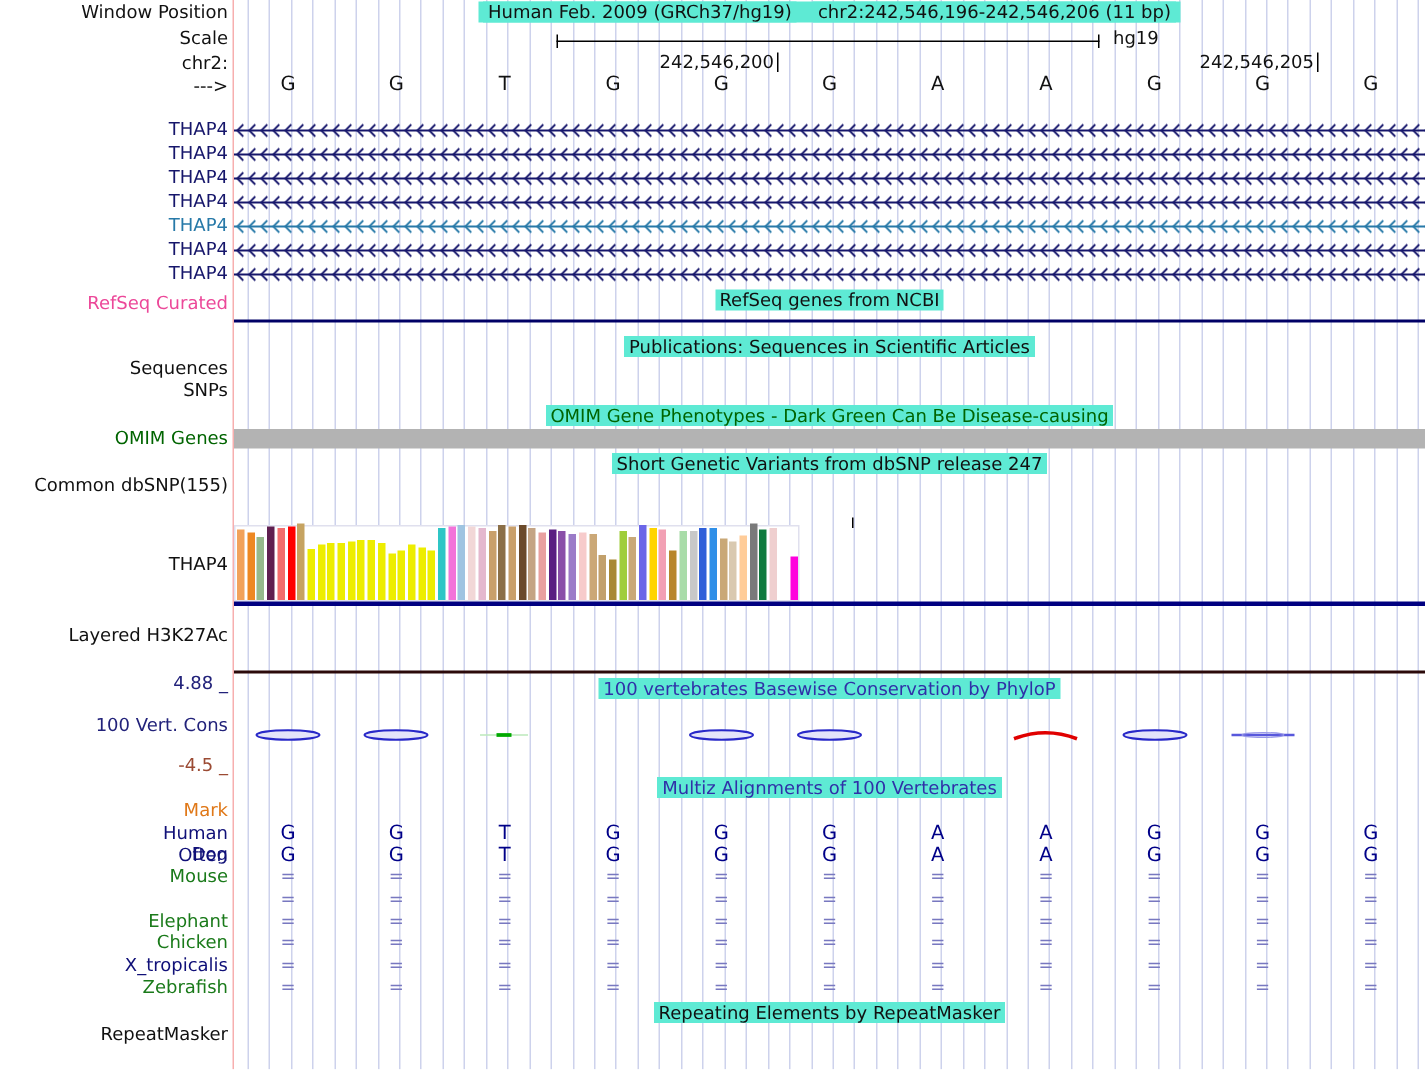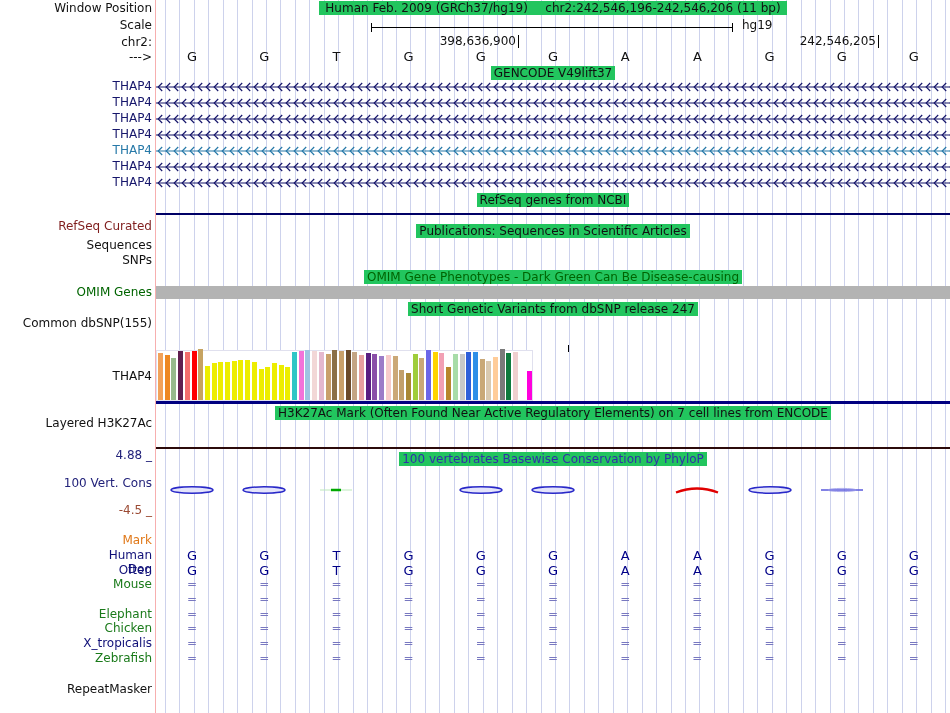--- a/index.html
+++ b/index.html
@@ -2,21 +2,21 @@
 <html><head>
 <meta charset="utf-8">
 <style>
   html,body{margin:0;padding:0;background:#fff;}
   #browser{position:relative;width:950px;height:713px;background:#fff;overflow:hidden;
     font-family:"DejaVu Sans","Liberation Sans",sans-serif;font-size:12px;color:#111;}
   .vgrid{position:absolute;top:0;bottom:0;width:1px;background:#CDD2EC;z-index:0;}
   .pinkline{position:absolute;top:0;bottom:0;left:155px;width:1px;background:#F7AFAF;z-index:1;}
   .lbl{position:absolute;left:0;width:152px;text-align:right;line-height:13px;white-space:nowrap;z-index:3;}
   .ctitle{position:absolute;left:156px;width:794px;text-align:center;line-height:13px;z-index:3;}
-  .ctitle span{background:#22c55e;padding:0 3px;text-align:right;}
+  .ctitle span{background:#5eead4;padding:0 3px;text-align:right;}
   .hline{position:absolute;z-index:2;}
   .generow{position:absolute;left:156px;width:794px;height:12px;z-index:2;}
   .base{position:absolute;transform:translateX(-50%);line-height:13px;font-size:13px;z-index:3;white-space:pre;}
   .eq{font-size:12px;}
   #gtexbox{position:absolute;left:156px;top:350px;width:377px;height:51px;background:#fff;
     border:1px solid #E0E0EE;box-sizing:border-box;z-index:2;}
   .gtexbar{position:absolute;bottom:0;width:5px;z-index:2;}
   .consmark{position:absolute;z-index:3;}
   .ruler{position:absolute;z-index:3;background:#000;}
   .cotick{position:absolute;width:1px;height:13px;background:#000;z-index:3;}
@@ -87,41 +87,40 @@
   <div class="lbl" style="top:2px">Window Position</div>
   <div class="ctitle" style="top:2px"><span><span>Human Feb. 2009 (GRCh37/hg19)</span>&nbsp;&nbsp;&nbsp;<span>chr2:242,546,196-242,546,206 (11 bp)</span></span></div>
 
   <div class="lbl" style="top:19px">Scale</div>
   <div class="ruler" style="left:371px;top:27px;width:362px;height:1px"></div>
   <div class="ruler" style="left:371px;top:23px;width:1px;height:9px"></div>
   <div class="ruler" style="left:732px;top:23px;width:1px;height:9px"></div>
   <div style="position:absolute;left:742px;top:19px;line-height:13px;z-index:3">hg19</div>
 
   <div class="lbl" style="top:36px">chr2:</div>
-  <div style="position:absolute;left:300px;top:35px;width:216px;text-align:right;line-height:13px;z-index:3">398,636,900</div>
+  <div style="position:absolute;left:300px;top:35px;width:216px;text-align:right;line-height:13px;z-index:3">242,546,200</div>
   <div class="cotick" style="left:518px;top:35px"></div>
   <div style="position:absolute;left:660px;top:35px;width:216px;text-align:right;line-height:13px;z-index:3">242,546,205</div>
   <div class="cotick" style="left:878px;top:35px"></div>
 
   <div class="lbl" style="top:51px">---&gt;</div>
   <div id="seqrow">
       <span class="base" style="left: 192.1px; top: 50px; color: rgb(17, 17, 17);">G</span>
       <span class="base" style="left: 264.28px; top: 50px; color: rgb(17, 17, 17);">G</span>
       <span class="base" style="left: 336.46px; top: 50px; color: rgb(17, 17, 17);">T</span>
       <span class="base" style="left: 408.64px; top: 50px; color: rgb(17, 17, 17);">G</span>
       <span class="base" style="left: 480.82px; top: 50px; color: rgb(17, 17, 17);">G</span>
       <span class="base" style="left: 553px; top: 50px; color: rgb(17, 17, 17);">G</span>
       <span class="base" style="left: 625.18px; top: 50px; color: rgb(17, 17, 17);">A</span>
       <span class="base" style="left: 697.36px; top: 50px; color: rgb(17, 17, 17);">A</span>
       <span class="base" style="left: 769.54px; top: 50px; color: rgb(17, 17, 17);">G</span>
       <span class="base" style="left: 841.72px; top: 50px; color: rgb(17, 17, 17);">G</span>
       <span class="base" style="left: 913.9px; top: 50px; color: rgb(17, 17, 17);">G</span>
     </div>
 
-  <div class="ctitle" style="top:67px"><span>GENCODE V49lift37</span></div>
   <div id="gencode-rows">
       <div class="lbl" style="top: 80px; color: rgb(22, 22, 107);">THAP4</div>
       <div class="generow" style="top: 81px;"><svg width="794" height="12">
           <defs>
             <pattern id="arr0" width="8" height="12" patternUnits="userSpaceOnUse">
               <path d="M6.2,2 L2.2,6 L6.2,10" stroke="#16166B" stroke-width="1.2" fill="none"></path>
             </pattern>
           </defs>
           <rect width="794" height="12" fill="url(#arr0)"></rect>
           <line x1="0" y1="6" x2="794" y2="6" stroke="#16166B" stroke-width="1.2"></line>
@@ -182,21 +181,21 @@
             <pattern id="arr6" width="8" height="12" patternUnits="userSpaceOnUse">
               <path d="M6.2,2 L2.2,6 L6.2,10" stroke="#16166B" stroke-width="1.2" fill="none"></path>
             </pattern>
           </defs>
           <rect width="794" height="12" fill="url(#arr6)"></rect>
           <line x1="0" y1="6" x2="794" y2="6" stroke="#16166B" stroke-width="1.2"></line>
         </svg></div>
     </div>
 
   <div class="ctitle" style="top:194px"><span>RefSeq genes from NCBI</span></div>
-  <div class="lbl" style="top:220px;color:#7f1d1d">RefSeq Curated</div>
+  <div class="lbl" style="top:196px;color:#ec4899">RefSeq Curated</div>
   <div class="hline" style="left:156px;top:213px;width:794px;height:2px;background:#000066"></div>
 
   <div class="ctitle" style="top:225px"><span>Publications: Sequences in Scientific Articles</span></div>
   <div class="lbl" style="top:239px">Sequences</div>
   <div class="lbl" style="top:254px">SNPs</div>
 
   <div class="ctitle" style="top:271px;color:#006400"><span>OMIM Gene Phenotypes - Dark Green Can Be Disease-causing</span></div>
   <div class="lbl" style="top:286px;color:#006400">OMIM Genes</div>
   <div class="hline" style="left:156px;top:286px;width:794px;height:13px;background:#B3B3B3"></div>
 
@@ -257,21 +256,20 @@
       <div class="gtexbar" style="left: 329.3px; height: 39px; background: rgb(217, 201, 176);"></div>
       <div class="gtexbar" style="left: 336px; height: 43px; background: rgb(255, 204, 153);"></div>
       <div class="gtexbar" style="left: 342.7px; height: 51px; background: rgb(122, 122, 122);"></div>
       <div class="gtexbar" style="left: 349.4px; height: 47px; background: rgb(15, 122, 61);"></div>
       <div class="gtexbar" style="left: 356.1px; height: 48px; background: rgb(239, 207, 207);"></div>
       <div class="gtexbar" style="left: 369.5px; height: 29px; background: rgb(255, 0, 221);"></div>
     </div>
   <div class="hline" style="left:568px;top:345px;width:1px;height:7px;background:#000"></div>
   <div class="hline" style="left:156px;top:401px;width:794px;height:3px;background:#000080"></div>
 
-  <div class="ctitle" style="top:407px"><span>H3K27Ac Mark (Often Found Near Active Regulatory Elements) on 7 cell lines from ENCODE</span></div>
   <div class="lbl" style="top:417px">Layered H3K27Ac</div>
   <div class="hline" style="left:156px;top:447px;width:794px;height:2px;background:#2B0A0A"></div>
 
   <div class="lbl" style="top:449px;color:#22227A">4.88 _</div>
   <div class="ctitle" style="top:453px;color:#3030A8"><span>100 vertebrates Basewise Conservation by PhyloP</span></div>
   <div class="lbl" style="top:477px;color:#22227A">100 Vert. Cons</div>
   <div class="lbl" style="top:504px;color:#9B4A33">-4.5 _</div>
   <div id="consmarks">
       <div class="consmark" style="left: 168.1px; top: 484px;"><svg width="48" height="12">
           <ellipse cx="24" cy="6" rx="21" ry="3.2" fill="#E4E4FA" stroke="#2828C8" stroke-width="1.4"></ellipse>
@@ -294,20 +292,21 @@
         </svg></div>
       <div class="consmark" style="left: 745.54px; top: 484px;"><svg width="48" height="12">
           <ellipse cx="24" cy="6" rx="21" ry="3.2" fill="#E4E4FA" stroke="#2828C8" stroke-width="1.4"></ellipse>
         </svg></div>
       <div class="consmark" style="left: 817.72px; top: 484px;"><svg width="48" height="12">
           <path d="M3,6 L45,6" stroke="#5858DC" stroke-width="1.6"></path>
           <ellipse cx="24" cy="6" rx="14" ry="1.6" fill="none" stroke="#9898E8" stroke-width="0.8"></ellipse>
         </svg></div>
     </div>
 
+  <div class="ctitle" style="top:519px;color:#3030A8"><span>Multiz Alignments of 100 Vertebrates</span></div>
   <div id="multiz">
       <div class="lbl" style="top: 534px; color: rgb(224, 120, 24);">Mark</div>
       <div class="lbl" style="top: 549px; color: rgb(16, 16, 120);">Human</div>
       <span class="base" style="left: 192.1px; top: 549px; color: rgb(0, 0, 136);">G</span>
       <span class="base" style="left: 264.28px; top: 549px; color: rgb(0, 0, 136);">G</span>
       <span class="base" style="left: 336.46px; top: 549px; color: rgb(0, 0, 136);">T</span>
       <span class="base" style="left: 408.64px; top: 549px; color: rgb(0, 0, 136);">G</span>
       <span class="base" style="left: 480.82px; top: 549px; color: rgb(0, 0, 136);">G</span>
       <span class="base" style="left: 553px; top: 549px; color: rgb(0, 0, 136);">G</span>
       <span class="base" style="left: 625.18px; top: 549px; color: rgb(0, 0, 136);">A</span>
@@ -394,14 +393,15 @@
       <span class="base eq" style="left: 408.64px; top: 652px; color: rgb(120, 120, 192);">=</span>
       <span class="base eq" style="left: 480.82px; top: 652px; color: rgb(120, 120, 192);">=</span>
       <span class="base eq" style="left: 553px; top: 652px; color: rgb(120, 120, 192);">=</span>
       <span class="base eq" style="left: 625.18px; top: 652px; color: rgb(120, 120, 192);">=</span>
       <span class="base eq" style="left: 697.36px; top: 652px; color: rgb(120, 120, 192);">=</span>
       <span class="base eq" style="left: 769.54px; top: 652px; color: rgb(120, 120, 192);">=</span>
       <span class="base eq" style="left: 841.72px; top: 652px; color: rgb(120, 120, 192);">=</span>
       <span class="base eq" style="left: 913.9px; top: 652px; color: rgb(120, 120, 192);">=</span>
     </div>
 
+  <div class="ctitle" style="top:669px"><span>Repeating Elements by RepeatMasker</span></div>
   <div class="lbl" style="top:683px">RepeatMasker</div>
 </div>
 
 </body></html>

